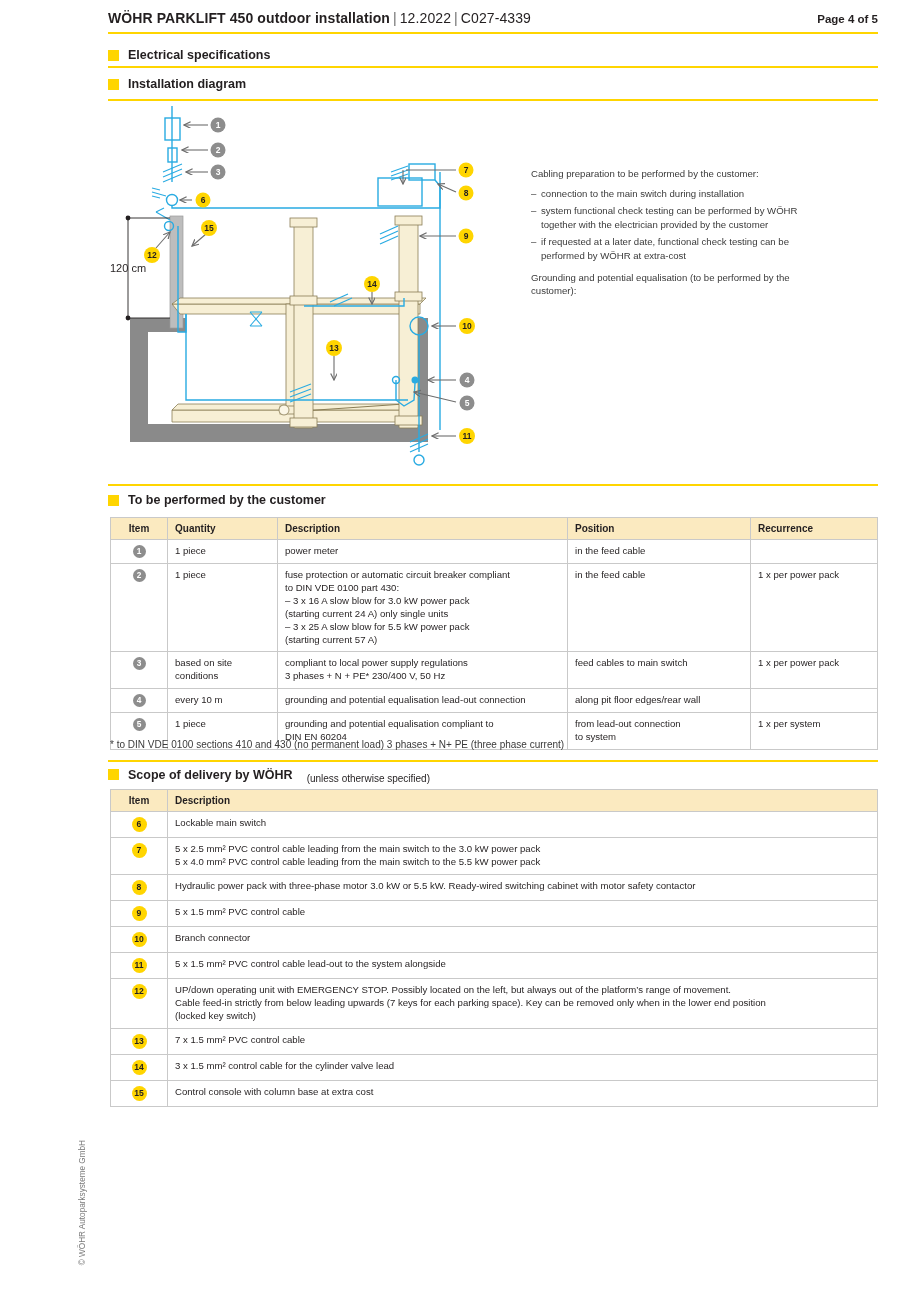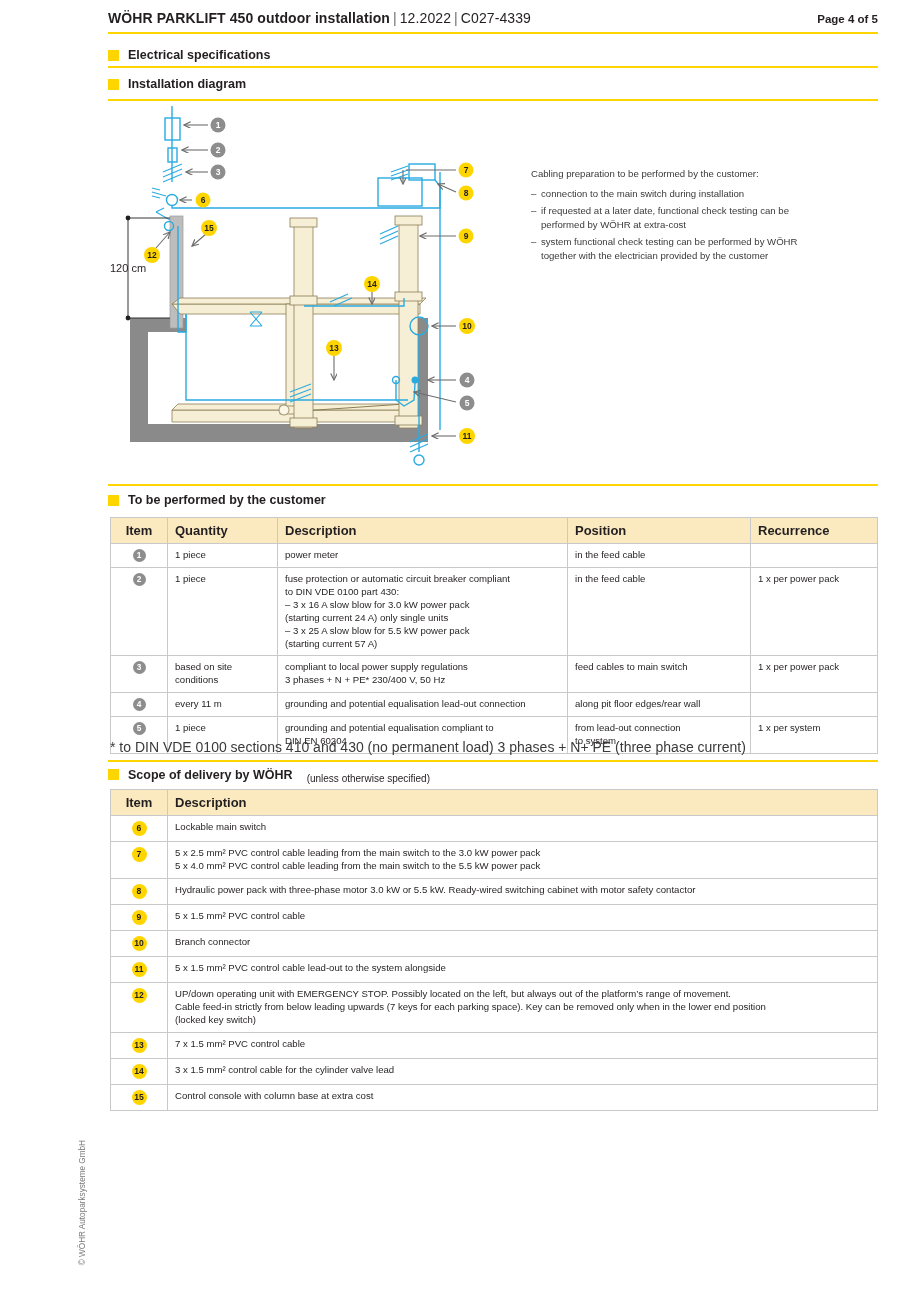--- a/index.html
+++ b/index.html
@@ -53,36 +53,36 @@
 
   
   table { border-collapse: collapse; table-layout: fixed; }
   .tbl { position: absolute; left: 110px; width: 767px; font-size: 9.6px; }
   .tbl th, .tbl td {
     border: 1px solid #c9c9c9;
     padding: 5px 7px;
     text-align: left; vertical-align: top;
     line-height: 1.34;
   }
-  .tbl th { background: #FBEAC0; font-weight: bold; font-size: 13px; padding: 4px 7px; }
+  .tbl th { background: #FBEAC0; font-weight: bold; font-size: 10px; padding: 4px 7px; }
   .tbl td.c-item, .tbl th.c-item { text-align: center; padding-left: 0; padding-right: 0; }
 
   
   .badge {
     display: inline-block; width: 13px; height: 13px; line-height: 13px;
     border-radius: 50%; text-align: center;
     font-size: 8.3px; font-weight: bold;
   }
   .badge.gray { background: #8d8d8d; color: #ffffff; }
   .badge.yellow { background: #FFD500; color: #231f20; }
   .badge.big { width: 15px; height: 15px; line-height: 15px; font-size: 8.6px; }
 
   .footnote {
     position: absolute; left: 110px; width: 767px;
-    font-size: 14px; color: #3a3a3a;
+    font-size: 10px; color: #3a3a3a;
   }
 
   
   .copyright {
     position: absolute; left: 78px; top: 1140px;
     font-size: 8.2px; color: #7a7a7a;
     transform-origin: 0 0;
     transform: rotate(-90deg) translate(-100%, 0);
     white-space: nowrap;
   }
@@ -305,23 +305,24 @@
   <line class="arr" x1="98" y1="134" x2="84" y2="146" marker-end="url(#ah)"></line>
   <circle class="bn-y" cx="101" cy="128" r="8"></circle>
       <text class="bt-b" x="101" y="131">15</text>
 </svg>
 </div>
 
 <div class="notes">
   <p>Cabling preparation to be performed by the customer:</p>
   <ul>
     <li>connection to the main switch during installation</li>
+    <li>system functional check testing can be performed by WÖHR together with the electrician provided by the customer</li>
     <li>if requested at a later date, functional check testing can be performed by WÖHR at extra-cost</li>
-    <li>system functional check testing can be performed by WÖHR together with the electrician provided by the customer</li>
   </ul>
+  <p>Grounding and potential equalisation (to be performed by the customer):</p>
 </div>
 
 <div class="rule-yellow" style="top:484px;"></div>
 <div class="sec-head" style="top:493px;">
   <span class="sec-sq"></span>
   <span>To be performed by the customer</span>
 </div>
 
 <table class="tbl" style="top:517px;">
   <colgroup>
@@ -364,21 +365,21 @@
       <td class="c-item"><span class="badge gray">3</span></td>
       <td class="multiline">based on site
 conditions</td>
       <td class="multiline">compliant to local power supply regulations
 3 phases + N + PE* 230/400 V, 50 Hz</td>
       <td class="multiline">feed cables to main switch</td>
       <td class="multiline">1 x per power pack</td>
     </tr>
     <tr>
       <td class="c-item"><span class="badge gray">4</span></td>
-      <td class="multiline">every 11 m</td>
+      <td class="multiline">every 10 m</td>
       <td class="multiline">grounding and potential equalisation lead-out connection</td>
       <td class="multiline">along pit floor edges/rear wall</td>
       <td class="multiline"></td>
     </tr>
     <tr>
       <td class="c-item"><span class="badge gray">5</span></td>
       <td class="multiline">1 piece</td>
       <td class="multiline">grounding and potential equalisation compliant to
 DIN EN 60204</td>
       <td class="multiline">from lead-out connection

